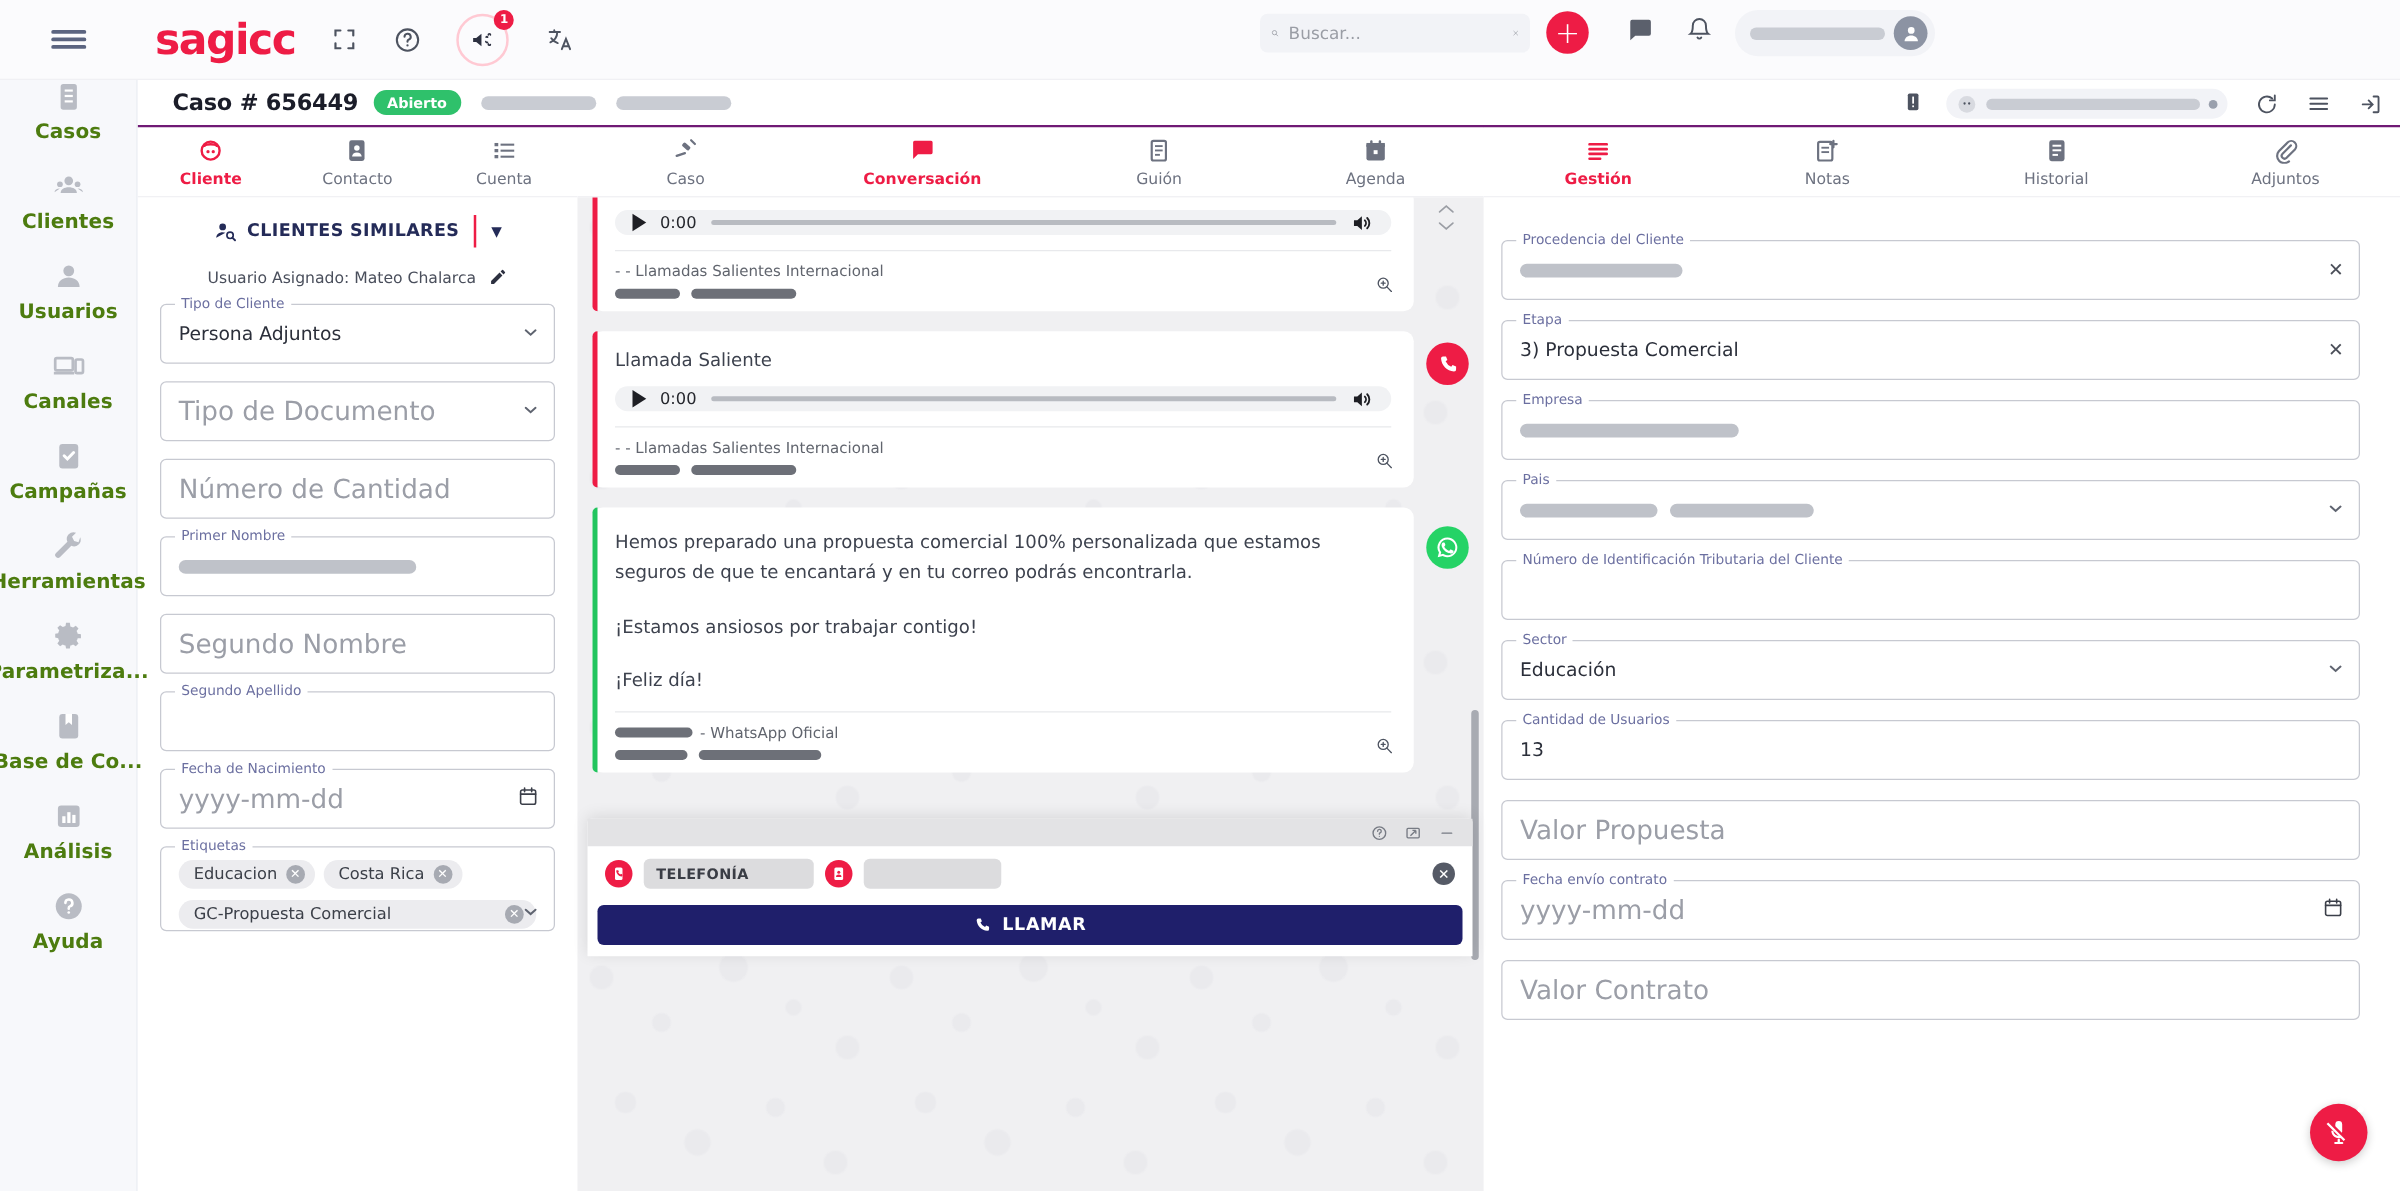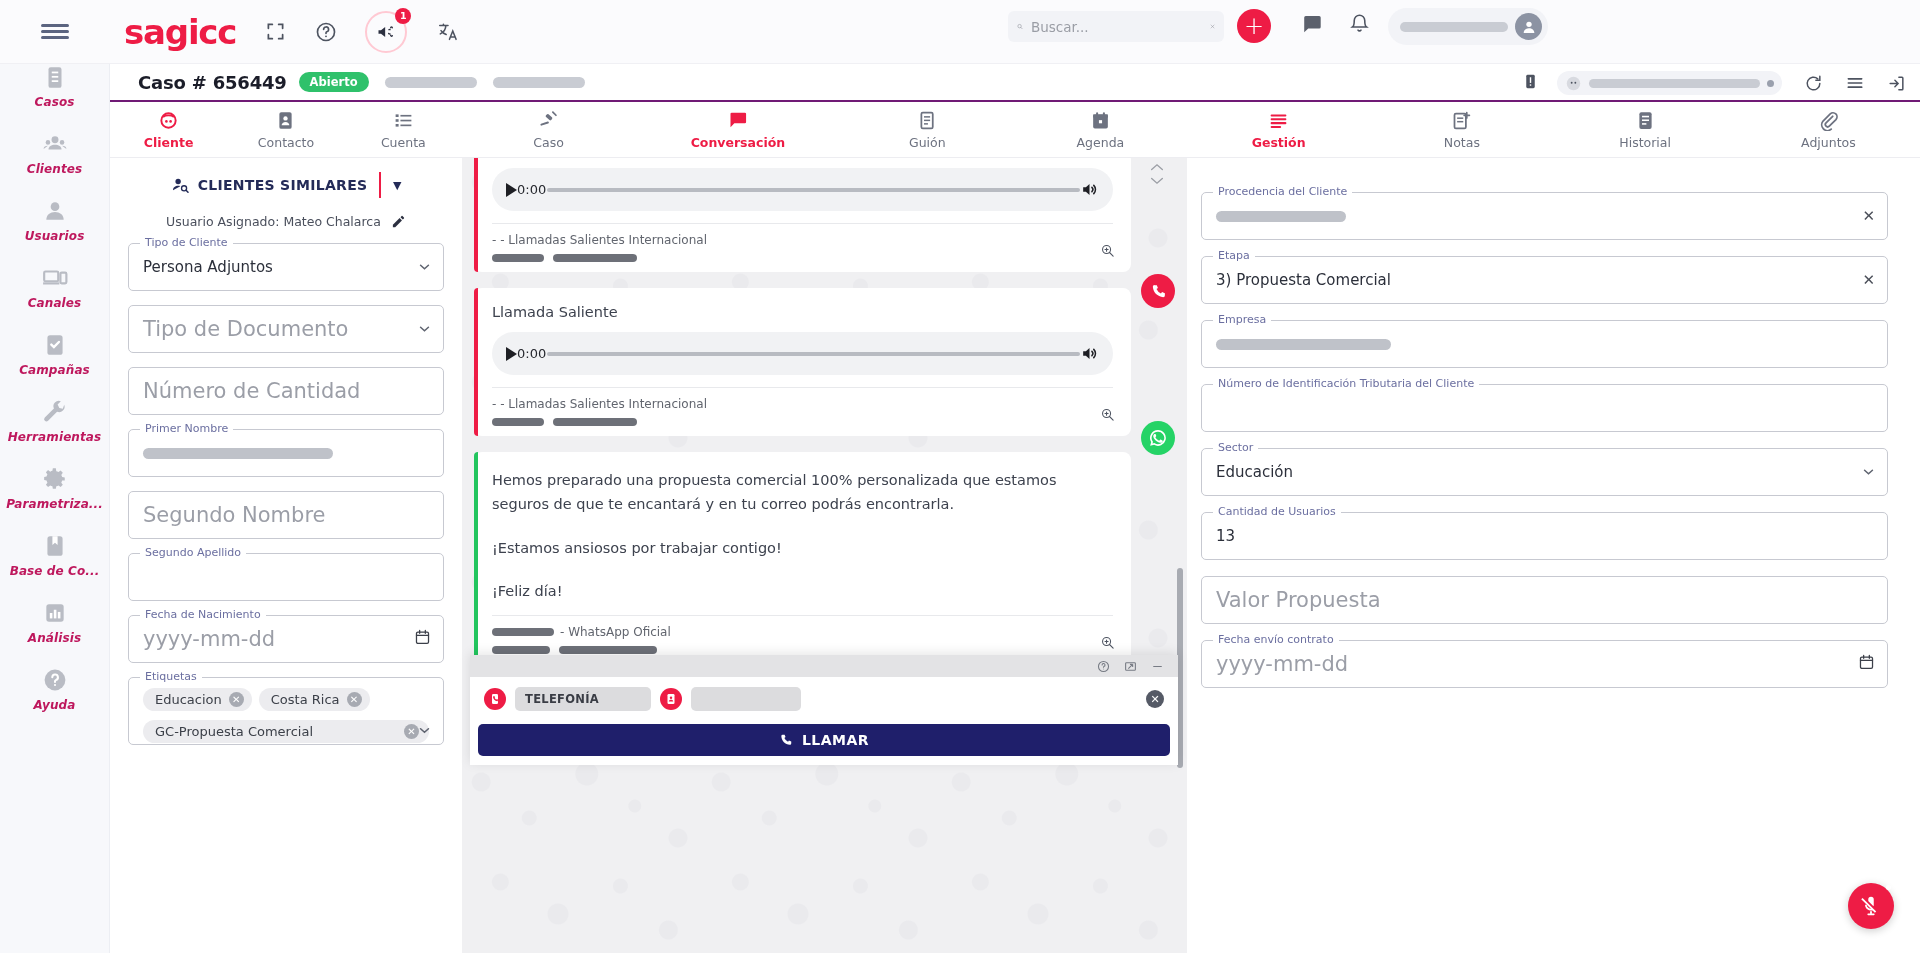--- a/index.html
+++ b/index.html
@@ -18,22 +18,22 @@
     display: flex; flex-direction: column; align-items: center;
     padding-top: 64px; z-index: 30;
   }
   .rail-item {
     width: 110px; display: flex; flex-direction: column;
     align-items: center; gap: 5px; margin-bottom: 22px; cursor: pointer;
   }
   .rail-ico { width: 26px; height: 26px; color: #b9bcc4; }
   .rail-ico svg { width: 26px; height: 26px; display:block; fill: #b9bcc4; }
   .rail-lbl {
-    font-size: 12px; color: #be185d; font-weight: 600;
-    letter-spacing: .1px; white-space: nowrap; font-style: italic;
+    font-size: 16px; color: #4d7c0f; font-weight: 600;
+    letter-spacing: .1px; white-space: nowrap;
   }
 
   
   #topbar {
     position: absolute; left: 0; top: 0; width: 1920px; height: 64px;
     background: #fbfbfd; display: flex; align-items: center; z-index: 40;
     border-bottom: 1px solid #f0f0f4;
   }
   #hamburger { width:110px; display:flex; justify-content:center; cursor:pointer; }
   #hamburger span { display:block; width:28px; height:2.5px; background:#5b6480; margin:3.5px 0; border-radius:2px; }
@@ -193,22 +193,22 @@
     padding: 16px 18px 10px 18px;
   }
   .msg::before {
     content:''; position:absolute; left:0; top:0; bottom:0; width:4px;
     border-radius:8px 0 0 8px;
   }
   .msg.out::before { background:#ee1c45; }
   .msg.wa::before { background:#22c55e; }
   .msg-title { font-size:14.5px; color:#3d424e; margin-bottom: 12px; }
   .audio {
-    background:#f1f2f4; border-radius:22px; height:43px;
-    display:flex; align-items:center; padding: 0 14px; 
+    background:#f1f2f4; border-radius:22px; height:20px;
+    display:flex; align-items:center; padding: 0 14px; gap: 11px;
   }
   .audio .play { width:0; height:0; border-left:11px solid #1e1f24; border-top:7px solid transparent; border-bottom:7px solid transparent; cursor:pointer; }
   .audio .time { font-size:13px; color:#26282e; min-width:30px; }
   .audio .bar { flex:1; height:4px; background:#b8bbc1; border-radius:3px; }
   .msg-foot { border-top:1px solid #e8e9ec; margin-top:12px; padding-top:9px; }
   .msg-meta { font-size:12px; color:#61656e; display:flex; align-items:center; gap:6px; }
   .msg-meta .ph { height:8px; background:#6d7078; border-radius:5px; }
   .msg-meta2 { display:flex; gap:9px; margin-top:7px; }
   .msg-meta2 .ph { height:8px; background:#6d7078; border-radius:5px; }
   .msg-zoom { position:absolute; right:16px; bottom:10px; cursor:pointer; }
@@ -871,20 +871,28 @@
       <div class="field">
         <span class="legend">Etapa</span>
         <span class="value">3) Propuesta Comercial</span>
         <span class="clearx">✕</span>
       </div>
       <div class="field">
         <span class="legend">Empresa</span>
         <span class="ph-bar" style="width:175px"></span>
       </div>
       <div class="field">
+        <span class="legend">Pais</span>
+        <span class="ph-bar" style="width:110px"></span>
+        <span class="ph-bar" style="width:115px;margin-left:10px"></span>
+        <span class="caret"><svg width="11" height="7" viewBox="0 0 12 8" fill="none" stroke="#5f6470" stroke-width="1.8" stroke-linecap="round">
+            <path d="M1.5 2l4.5 4 4.5-4"></path>
+          </svg></span>
+      </div>
+      <div class="field">
         <span class="legend">Número de Identificación Tributaria del Cliente</span>
       </div>
       <div class="field">
         <span class="legend">Sector</span>
         <span class="value">Educación</span>
         <span class="caret"><svg width="11" height="7" viewBox="0 0 12 8" fill="none" stroke="#5f6470" stroke-width="1.8" stroke-linecap="round">
             <path d="M1.5 2l4.5 4 4.5-4"></path>
           </svg></span>
       </div>
       <div class="field">
@@ -894,20 +902,23 @@
       <div class="field">
         <span class="placeholder">Valor Propuesta</span>
       </div>
       <div class="field">
         <span class="legend">Fecha envío contrato</span>
         <span class="placeholder">yyyy-mm-dd</span>
         <span class="cal"><svg width="17" height="17" viewBox="0 0 24 24" fill="none" stroke="#3b3f49" stroke-width="1.8">
             <rect x="3.5" y="5" width="17" height="16" rx="2"></rect>
             <path d="M3.5 9.6h17M8 2.8v4M16 2.8v4" stroke-linecap="round"></path>
           </svg></span>
+      </div>
+      <div class="field">
+        <span class="placeholder">Valor Contrato</span>
       </div>
     </div>
 </div>
 
 <div id="mic-fab">
   <svg width="22" height="22" viewBox="0 0 24 24" fill="#fff">
     <path d="M9 5a3 3 0 0 1 6 0v6a3 3 0 0 1-.3 1.3L9.2 6.8A3 3 0 0 1 9 5z"></path>
     <path d="M5.5 10.5a6.5 6.5 0 0 0 9 6l-1.6-1.6a4.6 4.6 0 0 1-5.6-4.4z"></path>
     <rect x="11" y="17.4" width="2" height="3.6" rx="1"></rect>
       <rect x="8" y="20.2" width="8" height="1.8" rx=".9"></rect>

